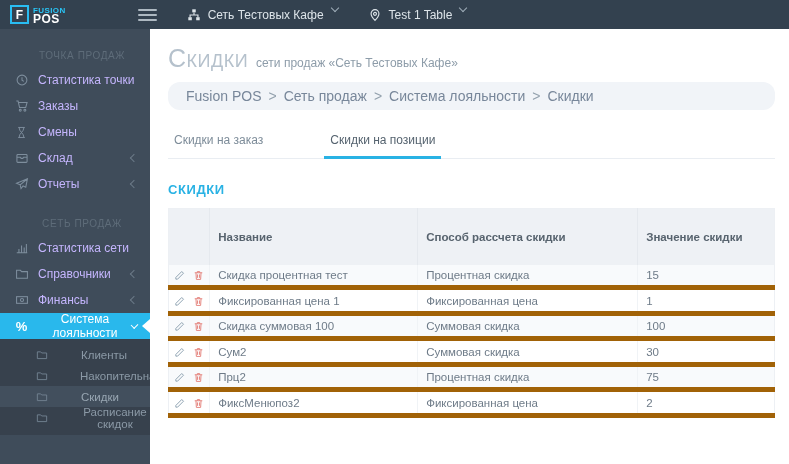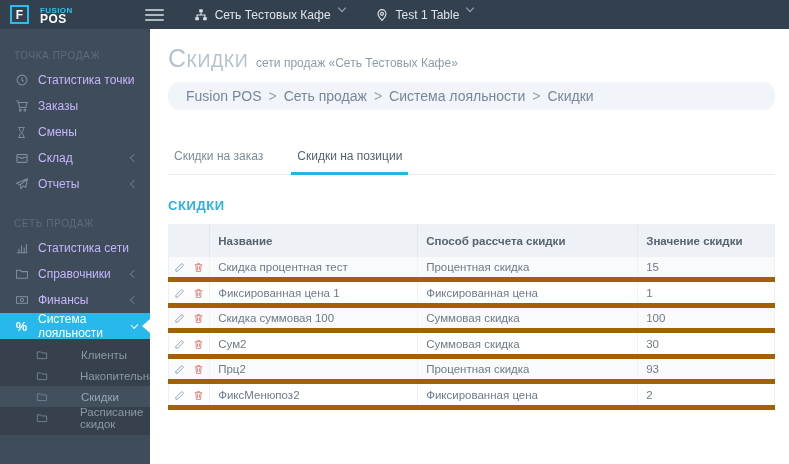--- a/index.html
+++ b/index.html
@@ -5,35 +5,35 @@
   * { margin:0; padding:0; box-sizing:border-box; }
   html,body { width:789px; height:464px; overflow:hidden; }
   body { font-family:"Liberation Sans","DejaVu Sans",sans-serif; background:#fff; position:relative; }
 
   
   .topbar { position:absolute; top:0; left:0; width:789px; height:29px; background:#33414f;
             display:flex; align-items:center; z-index:10; }
   .logo { display:flex; align-items:center; margin-left:10px; }
   .logo-box { width:19px; height:19px; border:2px solid #29bdf3; background:#2b3짂845; color:#fff;
               display:flex; align-items:center; justify-content:center; font-size:12px; font-weight:bold; }
-  .logo-text { margin-left:11px; line-height:8px; }
+  .logo-text { margin-left:4px; line-height:8px; }
   .logo-text .l1 { color:#29c4f5; font-size:8px; font-weight:bold; letter-spacing:.4px; display:block; }
   .logo-text .l2 { color:#fff; font-size:12px; font-weight:bold; letter-spacing:.4px; display:block; }
   .hamburger { margin-left:72px; width:19px; cursor:pointer; }
   .hamburger div { height:2px; background:#aeb9c2; margin:3px 0; border-radius:1px; }
   .tb-item { display:flex; align-items:flex-start; margin-left:30px; color:#dde4e9; font-size:12px; cursor:pointer; }
   .tb-item svg { margin-right:7px; }
   .chev { width:6px; height:6px; border-right:1.5px solid currentColor; border-bottom:1.5px solid currentColor;
           display:inline-block; }
   .chev.down { transform:rotate(45deg); margin-top:-3px; }
   .chev.left { transform:rotate(135deg); }
   .tb-item .chev { margin-left:8px; color:#9fadb9; }
 
   
-  .sidebar { position:absolute; top:29px; left:0; width:150px; height:435px; background:#3f4c5a; }
+  .sidebar { position:absolute; top:29px; left:0; width:150px; height:435px; background:#3f4c5a;text-align:center; }
   .sec-title { padding:21px 0 6px 14px; font-size:10px; letter-spacing:.6px; color:#5e6c79;
                text-transform:uppercase; }
   .nav-item { position:relative; display:flex; align-items:center; height:26px; padding-left:14px;
               color:#c4b5fd; font-size:12px; cursor:pointer; }
   .nav-item .nicon { width:15px; height:15px; display:flex; align-items:center; justify-content:center;
                      margin-right:9px; color:#7e8e9d; flex:none; }
   .nav-item .chev { margin-left:auto; margin-right:13px; color:#6b7a88; }
   .nav-item.active { background:#29b8ec; color:#fff; }
   .nav-item.active .nicon { color:#fff; }
   .nav-item.active .chev { color:#fff; }
@@ -50,29 +50,29 @@
   .content { position:absolute; top:29px; left:150px; width:639px; height:435px; background:#fff;
              padding:15px 14px 0 18px; }
   .ptitle-row { display:flex; align-items:baseline; }
   .ptitle { font-size:25px; font-weight:300; color:#b5c1cc; font-variant:small-caps; letter-spacing:.5px; }
   .psub { font-size:12px; color:#8d9ca9; margin-left:8px; }
   .breadcrumb { margin-top:9px; background:#f1f4f8; padding:6px 18px; font-size:14px; color:#78879
 4; border-radius:12px; display:flex; align-items:center; }
   .breadcrumb { color:#78879a; }
   .bc-link { cursor:pointer; }
   .bc-sep { margin:0 7px; color:#93a1ad; }
-  .tabs { margin-top:31px; display:flex; border-bottom:1px solid #e9edf2; }
+  .tabs { margin-top:15px; display:flex; border-bottom:1px solid #e9edf2;gap:33px; }
   .tab { padding:8px 6px 9px; margin-right:22px; font-size:12px; color:#7d8c99; cursor:pointer;
          border-bottom:3px solid transparent; margin-bottom:-1px; }
   .tab.active { color:#55636f; border-bottom-color:#29b2e4; }
   .sec-head { margin-top:23px; color:#29b2e4; font-size:13px; font-weight:bold; letter-spacing:.6px; }
 
   table { width:100%; border-collapse:collapse; margin-top:11px; font-size:11.5px;
           border:1px solid #edf0f4; }
-  thead th { background:#eef1f5; color:#57636e; font-weight:600; text-align:left; padding:10px 8px;
+  thead th { background:#eef1f5; color:#57636e; font-weight:600; text-align:left; padding:22px 8px;
              border-right:1px solid #e5e9ee; }
   thead th:last-child { border-right:none; }
   tbody td { padding:4px 8px; color:#6e7b88; border-bottom:5px solid #a16207;
              border-right:1px solid #f0f3f6; }
   tbody td:last-child { border-right:none; }
   tbody tr:nth-child(odd) { background:#f8fafc; }
   td.icons-cell { width:26px; padding:4px 5px; white-space:nowrap; }
   .row-icon { display:inline-block; vertical-align:middle; cursor:pointer; line-height:0; }
   .row-icon.edit { color:#8ba0b0; margin-right:5px; }
   .row-icon.del { color:#e4827c; }
@@ -336,21 +336,21 @@
         <td class="icons-cell">
           <span class="row-icon edit"><svg width="11" height="11" viewBox="0 0 16 16" fill="none" stroke="currentColor" stroke-width="1.4">
                 <path d="M11.3 2.2l2.5 2.5L5.2 13.3H2.7v-2.5z"></path>
               </svg></span>
           <span class="row-icon del"><svg width="11" height="11" viewBox="0 0 16 16" fill="none" stroke="currentColor" stroke-width="1.4">
                 <path d="M2.5 4h11M6.3 4V2.3h3.4V4M4.3 4l.6 9.7h6.2l.6-9.7M6.6 6.4v5M9.4 6.4v5"></path>
               </svg></span>
         </td>
         <td>Прц2</td>
         <td>Процентная скидка</td>
-        <td>93</td>
+        <td>75</td>
       </tr>
       <tr>
         <td class="icons-cell">
           <span class="row-icon edit"><svg width="11" height="11" viewBox="0 0 16 16" fill="none" stroke="currentColor" stroke-width="1.4">
                 <path d="M11.3 2.2l2.5 2.5L5.2 13.3H2.7v-2.5z"></path>
               </svg></span>
           <span class="row-icon del"><svg width="11" height="11" viewBox="0 0 16 16" fill="none" stroke="currentColor" stroke-width="1.4">
                 <path d="M2.5 4h11M6.3 4V2.3h3.4V4M4.3 4l.6 9.7h6.2l.6-9.7M6.6 6.4v5M9.4 6.4v5"></path>
               </svg></span>
         </td>

